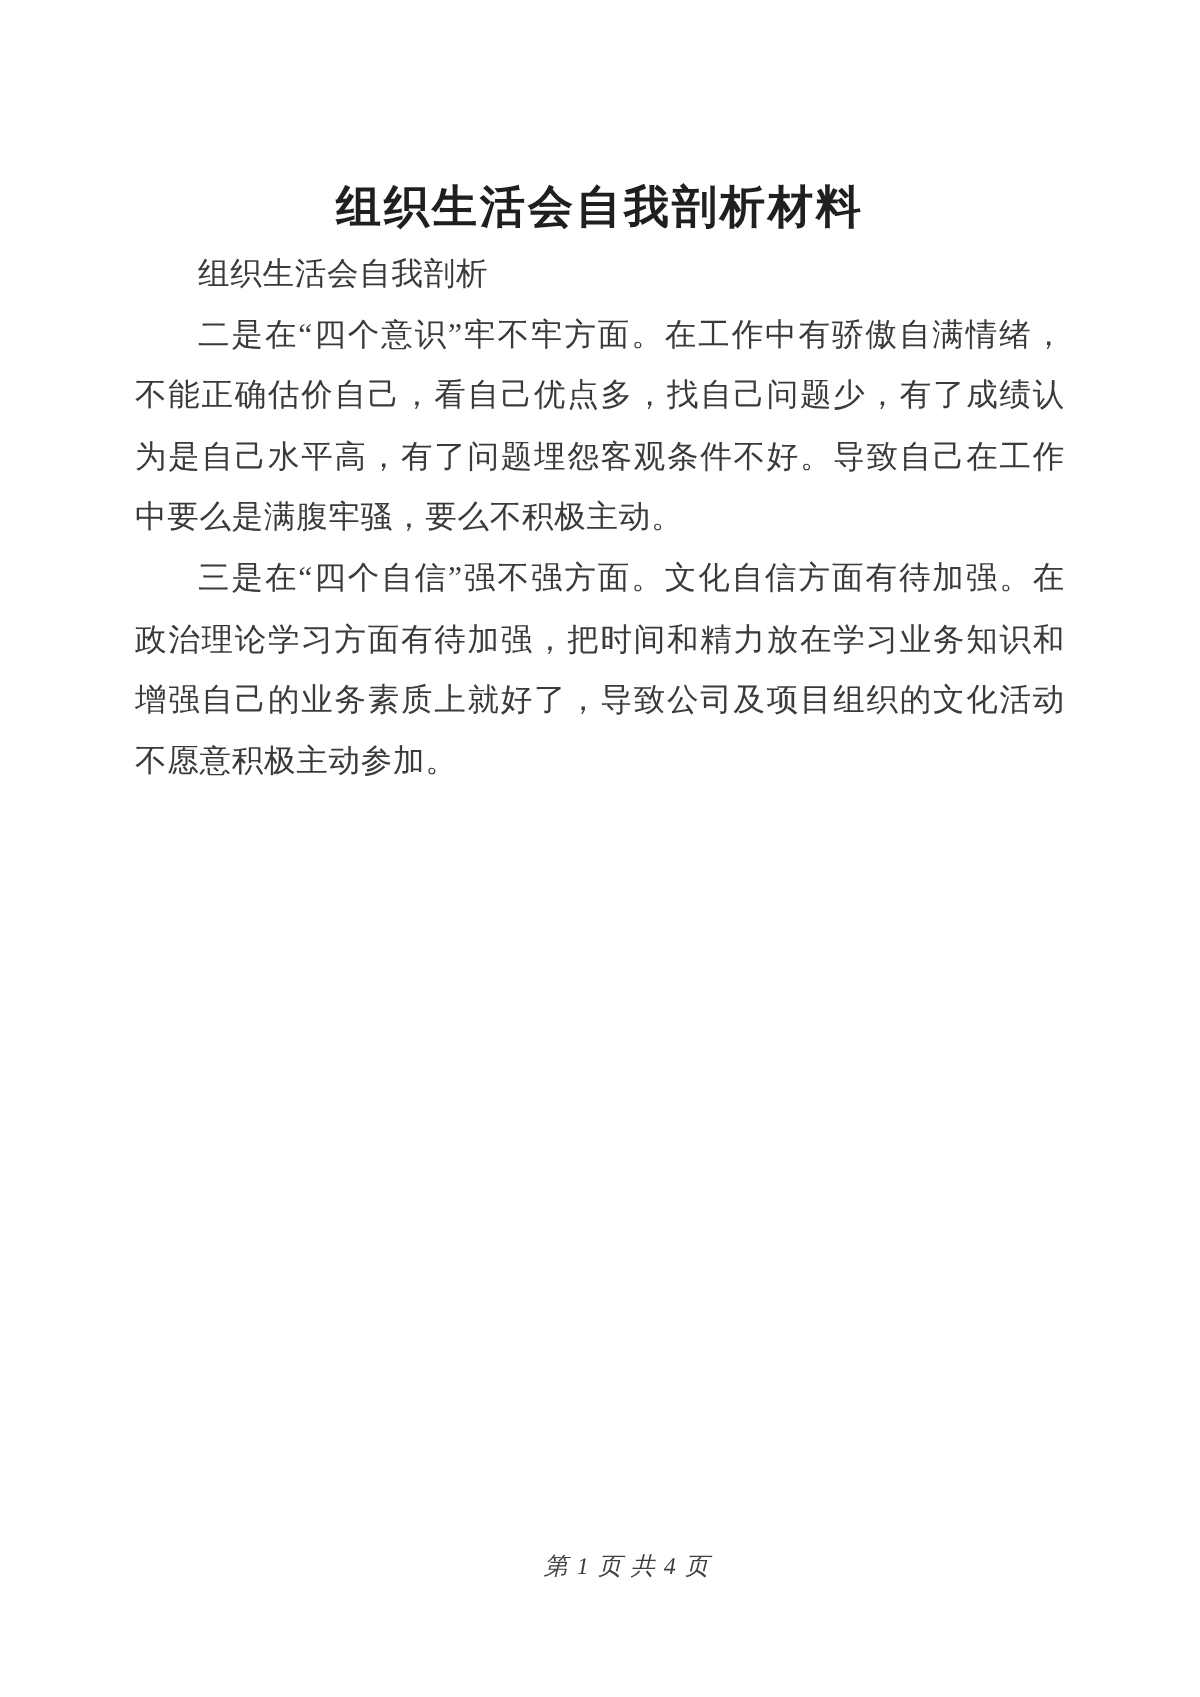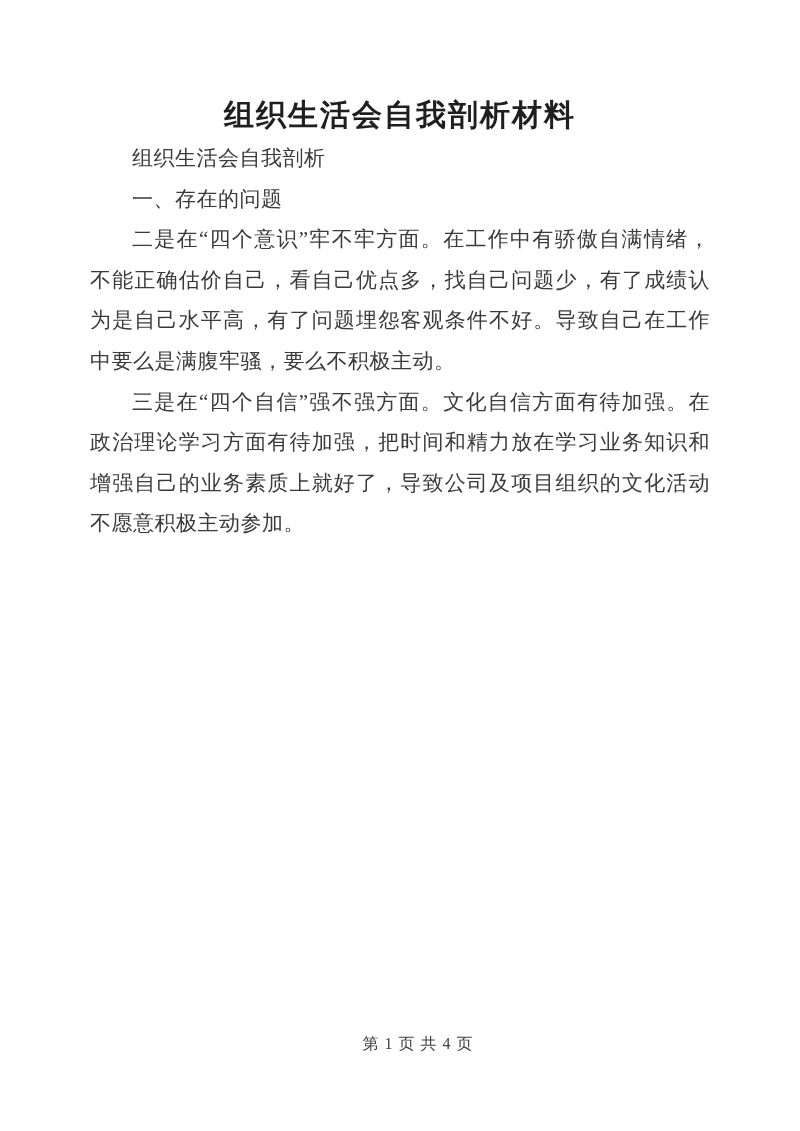--- a/index.html
+++ b/index.html
@@ -15,21 +15,21 @@
     font-family: "Liberation Serif", "DejaVu Serif", serif;
   }
   .page {
     position: relative;
     width: 800px;
     height: 1131px;
     background: var(--background);
     overflow: hidden;
   }
   .doc {
-    padding: 92px 90px 0 90px;
+    padding: 116px 90px 0 90px;
   }
   .doc-title {
     font-size: 30px;
     line-height: 46px;
     font-weight: bold;
     text-align: center;
     letter-spacing: 2px;
     color: var(--title);
   }
   .doc-body p {
@@ -46,31 +46,31 @@
     left: 0;
     top: 1034px;
     width: 100%;
     text-align: center;
     transform: translateX(18px);
   }
   .footer span {
     font-size: 16px;
     color: var(--footer);
     letter-spacing: 1px;
+    font-style: italic;
   }
 </style>
 </head>
 <body>
 
 <div class="page">
   <div class="doc">
     <h1 class="doc-title">组织生活会自我剖析材料</h1>
     <div class="doc-body">
         <p class="subtitle">组织生活会自我剖析</p>
-        <p class="heading">一、存在的问题</p>
         <p class="body">二是在“四个意识”牢不牢方面。在工作中有骄傲自满情绪，不能正确估价自己，看自己优点多，找自己问题少，有了成绩认为是自己水平高，有了问题埋怨客观条件不好。导致自己在工作中要么是满腹牢骚，要么不积极主动。</p>
         <p class="body">三是在“四个自信”强不强方面。文化自信方面有待加强。在政治理论学习方面有待加强，把时间和精力放在学习业务知识和增强自己的业务素质上就好了，导致公司及项目组织的文化活动不愿意积极主动参加。</p>
       </div>
   </div>
   <div class="footer">
     <span>第 1 页 共 4 页</span>
   </div>
 </div>
 
 </body></html>

